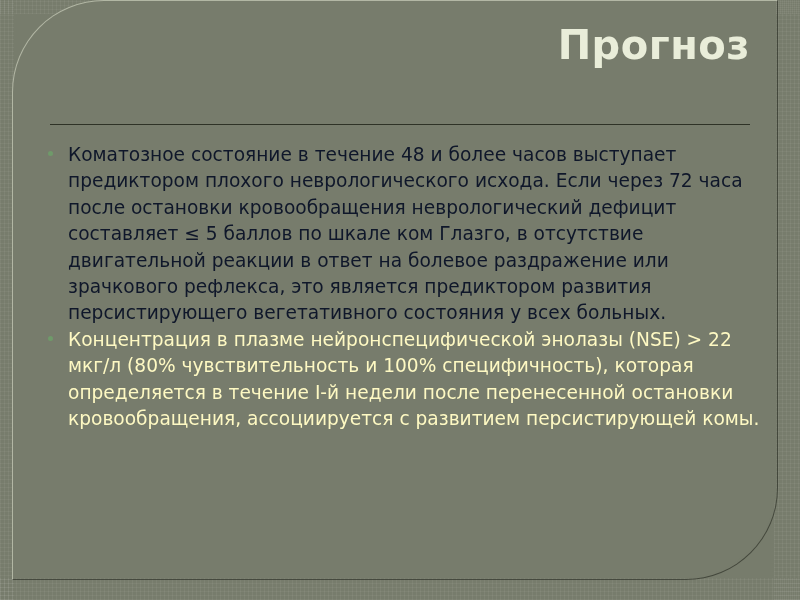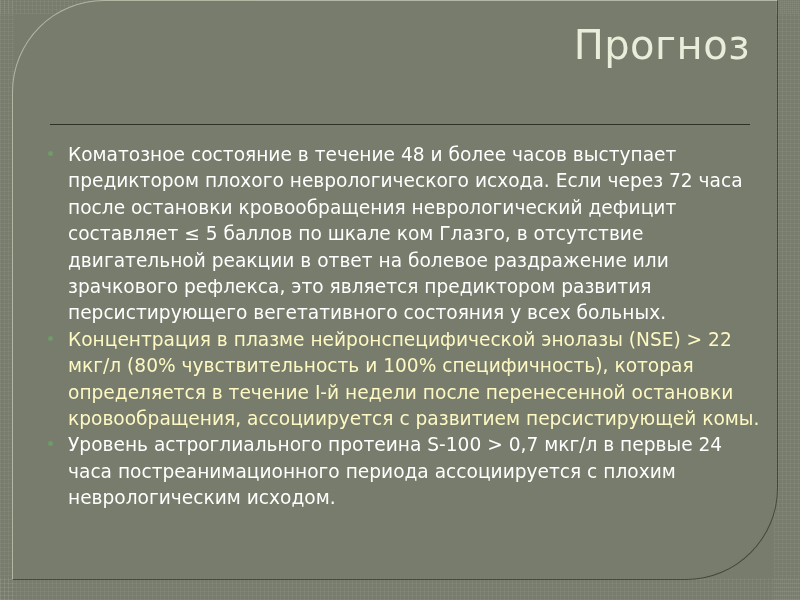--- a/index.html
+++ b/index.html
@@ -89,21 +89,21 @@
     left: 50px;
     top: 22px;
     width: 700px;
     text-align: right;
   }
   #title-text {
     display: inline-block;
     color: #e9edd9;
     font-size: 40px;
     line-height: 46px;
-    font-weight: normal;
+    font-weight: bold;
     letter-spacing: 0.5px;
     white-space: nowrap;
   }
 
   
   #title-divider {
     position: absolute;
     left: 50px;
     top: 124px;
     width: 700px;
@@ -158,30 +158,26 @@
   <div id="corner-shadow"></div>
 
   <div id="title-block">
     <span id="title-text" style="color: rgb(233, 237, 217);">Прогноз</span>
   </div>
 
   <div id="title-divider" style="background: rgb(46, 50, 38);"></div>
 
   <ul id="body-list">
 
-    <li class="bullet-item" style="color: #ffffff;">
+    <li class="bullet-item" style="color: #0f172a;">
       <span class="bullet-marker" style="background: rgb(111, 154, 106);"></span>
       <span class="bullet-text">Коматозное состояние в течение 48 и более часов выступает предиктором плохого неврологического исхода. Если через 72 часа после остановки кровообращения неврологический дефицит составляет ≤ 5 баллов по шкале ком Глазго, в отсутствие двигательной реакции в ответ на болевое раздражение или зрачкового рефлекса, это является предиктором развития персистирующего вегетативного состояния у всех больных.</span>
     </li>
 
     <li class="bullet-item" style="color: #fef9c3;">
       <span class="bullet-marker" style="background: rgb(111, 154, 106);"></span>
       <span class="bullet-text">Концентрация в плазме нейронспецифической энолазы (NSE) &gt; 22 мкг/л (80% чувствительность и 100% специфичность), которая определяется в течение I-й недели после перенесенной остановки кровообращения, ассоциируется с развитием персистирующей комы.</span>
     </li>
 
-    <li class="bullet-item" style="color: rgb(255, 255, 255);">
-      <span class="bullet-marker" style="background: rgb(111, 154, 106);"></span>
-      <span class="bullet-text">Уровень астроглиального протеина S-100 &gt; 0,7 мкг/л в первые 24 часа постреанимационного периода ассоциируется с плохим неврологическим исходом.</span>
-    </li>
 
   </ul>
 
 </div>
 
 </body></html>

